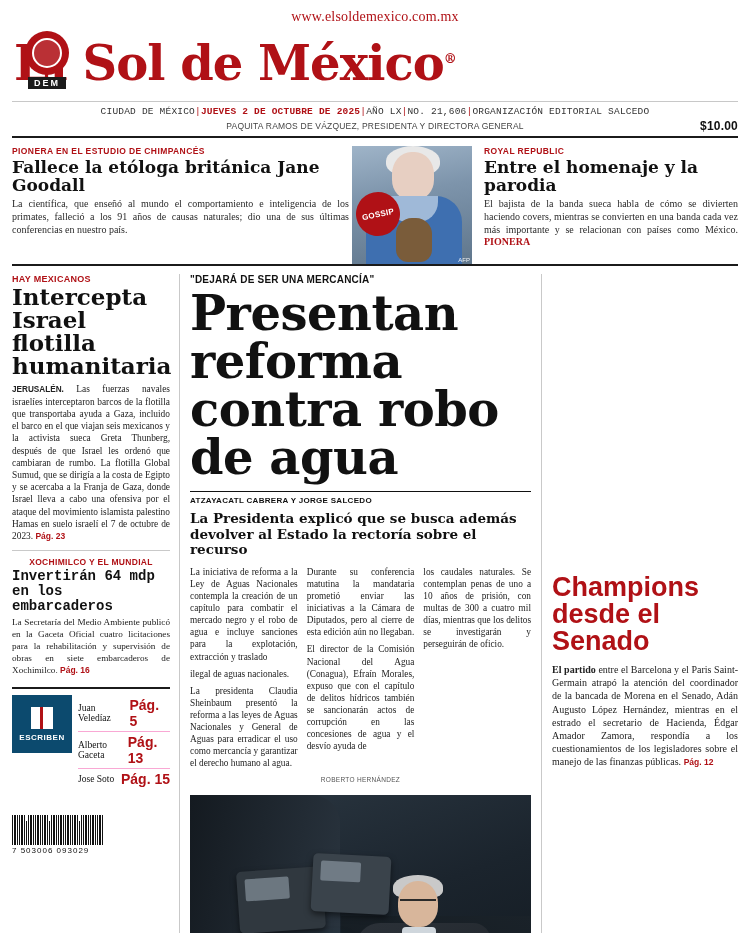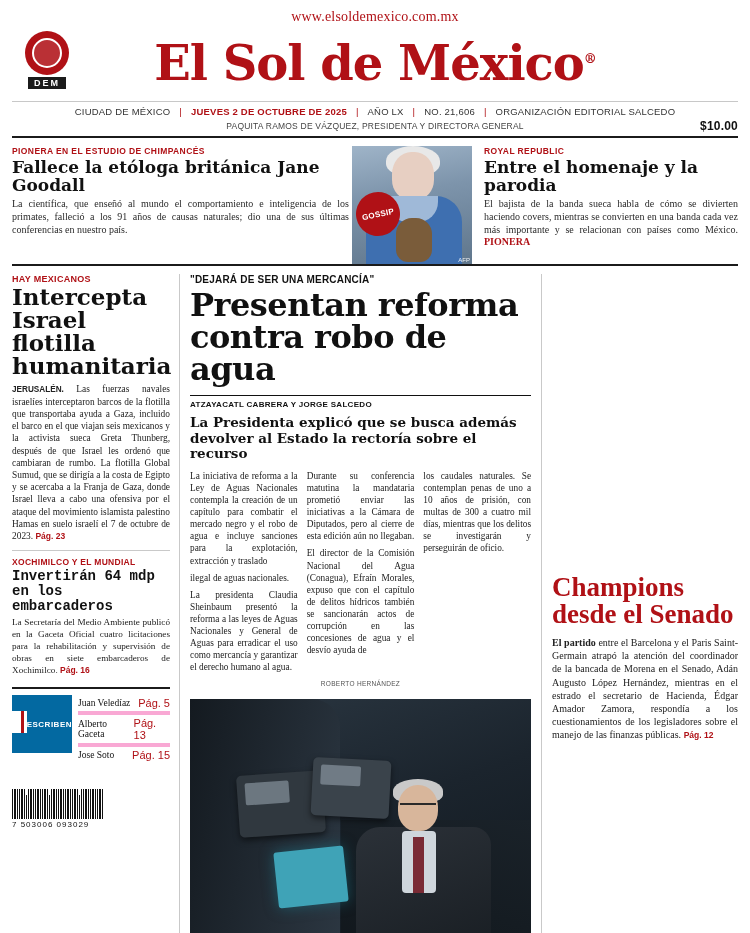--- a/index.html
+++ b/index.html
@@ -14,21 +14,21 @@
   }
   .page { width:750px; height:933px; position:relative; }
 
   
   .url-bar { text-align:center; padding:7px 0 4px; }
   .url-bar span {
     font-family:"Liberation Serif", serif;
     font-weight:normal; font-size:14px; color:#b01116; letter-spacing:.2px;
   }
   .masthead {
-    display:flex; align-items:center; justify-content:center;
+    display:flex; align-items:center; justify-content:flex-start;
     padding:2px 14px 0; position:relative; height:66px;
   }
   .logo-dem {
     width:58px; height:58px; position:absolute; left:18px; top:2px;
     display:flex; flex-direction:column; align-items:center;
   }
   .logo-sun {
     width:44px; height:44px; border-radius:50%;
     background:#b01116; position:relative;
     display:flex; align-items:center; justify-content:center;
@@ -45,22 +45,22 @@
   .title-main {
     font-family:"DejaVu Serif", serif;
     font-weight:bold; color:#b01116; font-size:48px;
     line-height:1; letter-spacing:-1px; white-space:nowrap;
   }
   .title-reg { font-size:13px; vertical-align:super; color:#b01116; }
 
   
   .rule-thin { border-top:1px solid #c8c8c8; margin:6px 12px 0; }
   .infobar {
-    display:flex; justify-content:center; align-items:center; gap:9px;
-    font-family:Liberation Sans, sans-serif; font-size:9.5px;
+    display:flex; justify-content:center; align-items:center; 
+    font-family:Liberation Mono, monospace; font-size:9.5px;
     color:#333; padding:4px 12px 3px; letter-spacing:.2px;
   }
   .infobar .sep{ color:#b01116; }
   .infobar .red{ color:#b01116; font-weight:bold; }
   .infobar2{
     display:flex; align-items:center; justify-content:center;
     font-family:"Liberation Sans", sans-serif; font-size:8.5px; color:#444;
     padding:1px 12px 5px; position:relative; letter-spacing:.2px;
     border-bottom:2px solid #1b1b1b; margin:0 12px;
   }
@@ -133,61 +133,61 @@
   .left-body{
     font-family:"Liberation Serif", serif; font-size:9.4px; line-height:1.3;
     text-align:justify; color:#222;
   }
   .left-body .place{ font-family:"Liberation Sans", sans-serif; font-weight:bold; font-size:8.2px; }
   .pag{ font-family:"Liberation Sans", sans-serif; font-weight:bold; font-size:8.5px; color:#b01116; }
 
   .hr-sm{ border-top:1px solid #c9c9c9; margin:8px 0 6px; }
   .sub-kicker{
     font-family:"Liberation Sans", sans-serif; font-weight:bold;
-    font-size:8.5px; color:#b01116; letter-spacing:.3px; margin-bottom:2px;
+    font-size:8.5px; color:#b01116; letter-spacing:.3px; margin-bottom:2px;text-align:center;
   }
   .sub-head{
     font-family:Liberation Mono, monospace; font-weight:bold; font-size:14px;
     line-height:1.05; margin:0 0 4px;
   }
   .sub-body{ font-family:"Liberation Serif", serif; font-size:9.2px;
     line-height:1.3; text-align:justify; color:#222; }
 
   
   .escriben{ display:flex; margin-top:10px; border-top:2px solid #1b1b1b; padding-top:6px; }
   .escriben-logo{
-    width:60px; height:58px; background:#0369a1; color:#fff;
-    display:flex; flex-direction:row; align-items:center; justify-content:center;
+    width:60px; height:58px; background:#0c4a6e; color:#fff;
+    display:flex; flex-direction:column; align-items:center; justify-content:center;
     font-family:"Liberation Sans", sans-serif; font-size:8px; font-weight:bold;
     letter-spacing:.5px;
   }
   .escriben-logo .bk{ width:22px; height:22px; background:#fff; margin-bottom:4px; position:relative; }
   .escriben-logo .bk::after{ content:""; position:absolute; left:9px; top:0; width:3px; height:22px; background:#b01116; }
   .escriben-list{ flex:1; padding-left:6px; }
   .escriben-row{
     display:flex; justify-content:space-between; align-items:center;
-    border-bottom:4px solid #f9a8d4; padding:2px 0 2px;
+    border-bottom:1px solid #f9a8d4; padding:2px 0 2px;
     font-family:"Liberation Serif", serif; font-size:9.5px;
   }
   .escriben-row:last-child{ border-bottom:none; }
-  .escriben-row .p{ font-family:"Liberation Sans", sans-serif; font-weight:normal; font-size:11px; color:#b01116; }
+  .escriben-row .p{ font-family:"Liberation Sans", sans-serif; font-weight:bold; font-size:14px; color:#b01116; }
 
   .barcode{ margin-top:22px; display:flex; align-items:flex-end; gap:1px; height:34px; }
   .barcode i{ display:block; background:#111; width:1px; height:30px; }
   .barcode i.w{ width:2px; }
   .barcode i.s{ height:24px; }
   .barcode-num{ font-family:"Liberation Sans", sans-serif; font-size:8px; margin-top:1px; letter-spacing:1px; }
 
   
   .quote-kicker{
     font-family:"Liberation Sans", sans-serif; font-weight:bold; font-size:10px;
     color:#111; letter-spacing:.2px; margin-bottom:4px;
   }
   .main-head{
-    font-family:"DejaVu Serif", serif; font-weight:bold; font-size:32px;
+    font-family:"DejaVu Serif", serif; font-weight:bold; font-size:48px;
     line-height:1.0; margin:0 0 10px; color:#111; letter-spacing:-.5px;
   }
   .byline{
     font-family:"Liberation Sans", sans-serif; font-weight:bold; font-size:8px;
     color:#111; letter-spacing:.3px; border-top:1px solid #111; padding-top:4px;
     margin-bottom:6px;
   }
   .deck{
     font-family:"DejaVu Serif", serif; font-weight:bold; font-size:13.5px;
     line-height:1.16; margin:0 0 8px; color:#111;
@@ -233,21 +233,21 @@
     border-top:2px solid #2a2a2a; }
   .ph-man-body{ position:absolute; left:166px; top:128px; width:135px; height:143px;
     background:linear-gradient(160deg,#2b3138,#171c21); border-radius:24px 18px 0 0; }
   .ph-man-shirt{ position:absolute; left:212px; top:132px; width:34px; height:62px;
     background:#cfd6dc; border-radius:4px; }
   .ph-man-tie{ position:absolute; left:223px; top:138px; width:11px; height:56px;
     background:#7a2b35; }
 
   
   .right-head{
-    font-family:Liberation Serif, serif; font-weight:bold; font-size:27px;
+    font-family:Liberation Sans, sans-serif; font-weight:bold; font-size:27px;
     line-height:1.0; color:#b01116; margin:0 0 8px;
   }
   .right-body{
     font-family:"Liberation Serif", serif; font-size:10px; line-height:1.32;
     text-align:justify; color:#222;
   }
   .right-body b{ font-weight:bold; }
 </style>
 </head>
 <body>

